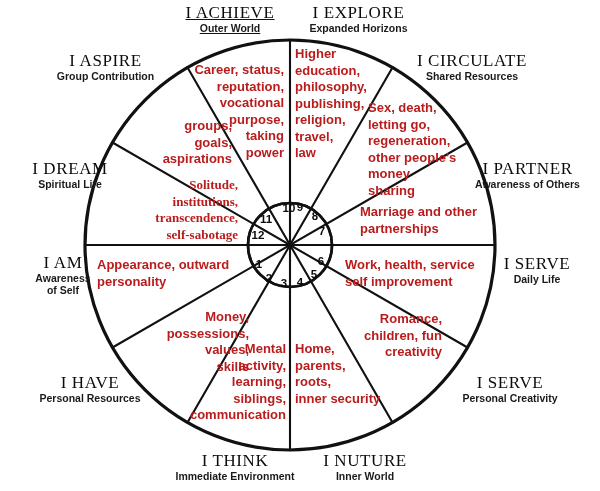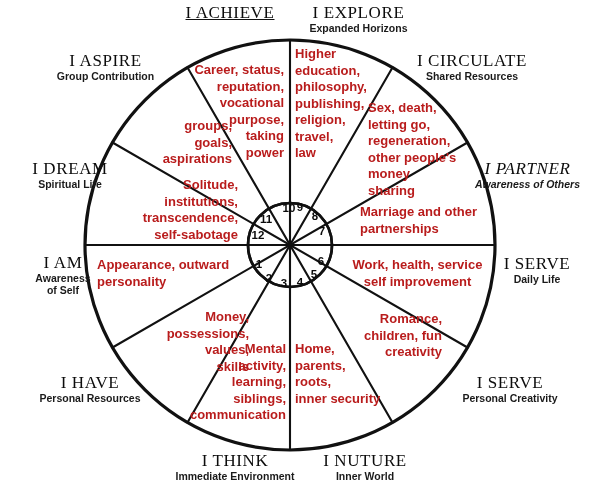--- a/index.html
+++ b/index.html
@@ -41,21 +41,21 @@
     position:absolute;
     font-family:"Liberation Sans", sans-serif;
     font-size:13px;
     font-weight:bold;
     line-height:1.27;
     color:#b91c1c;
     pointer-events:none;
   }
   .house-text.ra{text-align:right;}
   .house-text.la{text-align:left;}
-  .house-text.ca{text-align:center;}
+  .house-text.ca{text-align:left;}
 
   
   .num{
     position:absolute;
     font-family:"Liberation Sans", sans-serif;
     font-size:11.5px;
     font-weight:bold;
     color:#0b0b0b;
     text-align:center;
     pointer-events:none;
@@ -131,21 +131,21 @@
 
   <div class="house-text la" style="left:368px;top:100px;width:112px;">
     <div>Sex, death,</div>
     <div>letting go,</div>
     <div>regeneration,</div>
     <div>other people's</div>
     <div>money</div>
     <div>sharing</div>
   </div>
 
-  <div class="house-text ra" style="left:90px;top:177px;width:148px;">
+  <div class="house-text ra" style="left:90px;top:177px;width:148px;font-family:Liberation Serif, serif;">
     <div>Solitude,</div>
     <div>institutions,</div>
     <div>transcendence,</div>
     <div>self-sabotage</div>
   </div>
 
   <div class="house-text la" style="left:360px;top:204px;width:150px;">
     <div>Marriage and other</div>
     <div>partnerships</div>
   </div>
@@ -183,20 +183,21 @@
 
   <div class="house-text la" style="left:295px;top:341px;width:110px;">
     <div>Home,</div>
     <div>parents,</div>
     <div>roots,</div>
     <div>inner security</div>
   </div>
 
   <div class="outer-label" style="left:160px;top:4px;width:140px;text-decoration:underline;">
     <div class="ttl">I ACHIEVE</div>
+    <div class="sub">Outer World</div>
   </div>
 
   <div class="outer-label" style="left:286px;top:4px;width:145px;">
     <div class="ttl">I EXPLORE</div>
     <div class="sub">Expanded Horizons</div>
   </div>
 
   <div class="outer-label" style="left:33px;top:52px;width:145px;">
     <div class="ttl">I ASPIRE</div>
     <div class="sub">Group Contribution</div>
@@ -205,21 +206,21 @@
   <div class="outer-label" style="left:392px;top:52px;width:160px;">
     <div class="ttl">I CIRCULATE</div>
     <div class="sub">Shared Resources</div>
   </div>
 
   <div class="outer-label" style="left:0px;top:160px;width:140px;">
     <div class="ttl">I DREAM</div>
     <div class="sub">Spiritual Life</div>
   </div>
 
-  <div class="outer-label" style="left:455px;top:160px;width:145px;font-style:italic;">
+  <div class="outer-label" style="left:455px;top:160px;width:145px;">
     <div class="ttl">I PARTNER</div>
     <div class="sub">Awareness of Others</div>
   </div>
 
   <div class="outer-label two-line" style="left:8px;top:254px;width:110px;">
     <div class="ttl">I AM</div>
     <div class="sub">Awareness</div>
     <div class="sub" style="margin-top:0;">of Self</div>
   </div>
 

